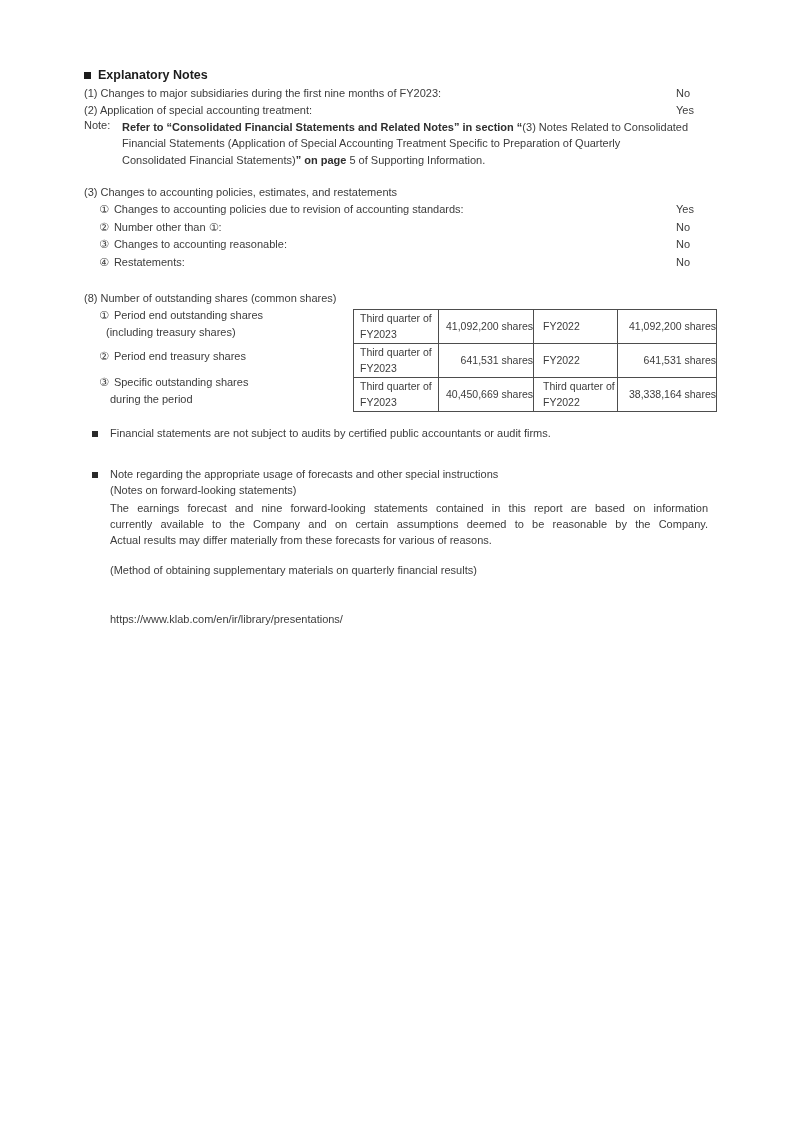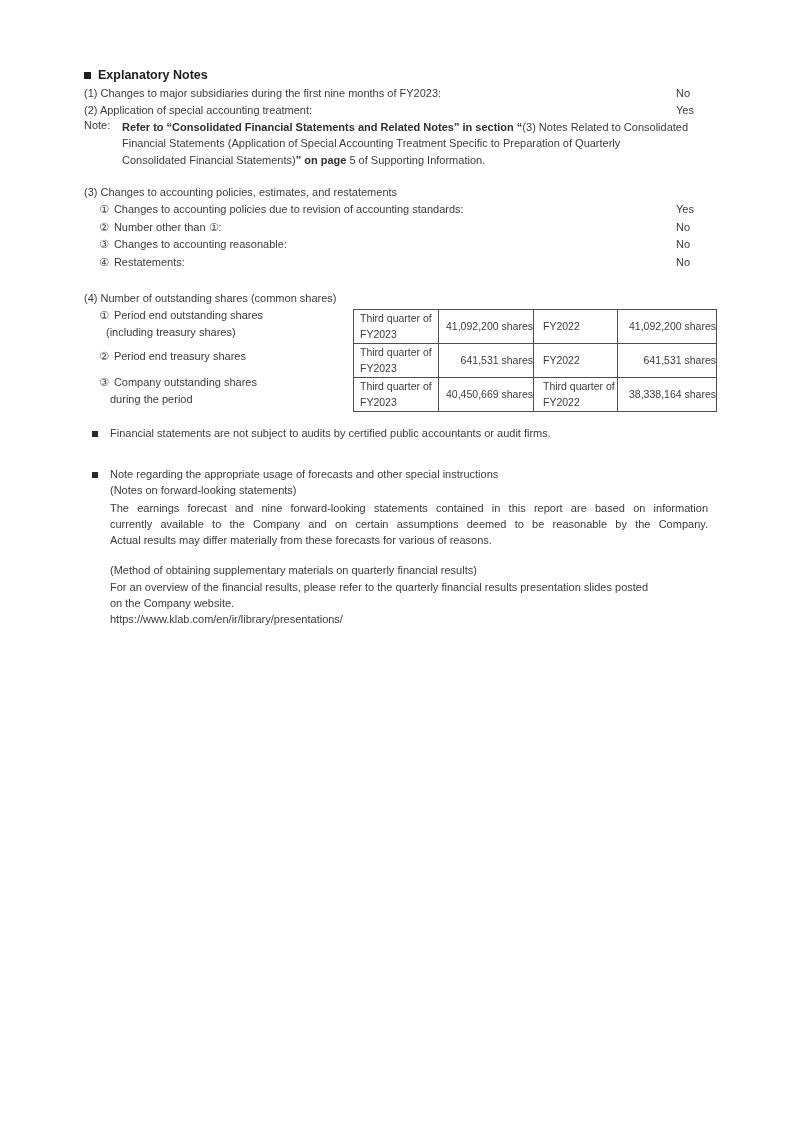--- a/index.html
+++ b/index.html
@@ -89,31 +89,31 @@
   </div>
   <div class="row" style="top:238px;">
     <span class="indent"><span class="num">③</span><span>Changes to accounting reasonable:</span></span>
     <span class="answer">No</span>
   </div>
   <div class="row" style="top:255.5px;">
     <span class="indent"><span class="num">④</span><span>Restatements:</span></span>
     <span class="answer">No</span>
   </div>
 
-  <div class="abs" style="left:84px; top:292px;">(4) Number of outstanding shares (common shares)</div>
+  <div class="abs" style="left:84px; top:292px;">(8) Number of outstanding shares (common shares)</div>
 
   <div class="abs s4label" style="left:99px; top:307px;">
     <div><span class="num">①</span><span>Period end outstanding shares</span></div>
     <div class="s4line2a">(including treasury shares)</div>
   </div>
   <div class="abs s4label" style="left:99px; top:348px;">
     <div><span class="num">②</span><span>Period end treasury shares</span></div>
   </div>
   <div class="abs s4label" style="left:99px; top:374px;">
-    <div><span class="num">③</span><span>Company outstanding shares</span></div>
+    <div><span class="num">③</span><span>Specific outstanding shares</span></div>
     <div class="s4line2b">during the period</div>
   </div>
 
   <div class="tbl">
     <div class="cell c-period">Third quarter of
 FY2023</div>
     <div class="cell c-val">41,092,200 shares</div>
     <div class="cell c-period3">FY2022</div>
     <div class="cell c-val">41,092,200 shares</div>
 
@@ -144,20 +144,16 @@
   <div class="abs" style="left:110px; top:484px;">(Notes on forward-looking statements)</div>
 
   <div class="paras" style="top:499.5px;">
     <div class="just">The earnings forecast and nine forward-looking statements contained in this report are based on information</div>
     <div class="just">currently available to the Company and on certain assumptions deemed to be reasonable by the Company.</div>
     <div class="norm">Actual results may differ materially from these forecasts for various of reasons.</div>
   </div>
 
   <div class="abs" style="left:110px; top:564px;">(Method of obtaining supplementary materials on quarterly financial results)</div>
 
-  <div class="paras" style="top:578.5px;">
-    <div class="norm">For an overview of the financial results, please refer to the quarterly financial results presentation slides posted</div>
-    <div class="norm">on the Company website.</div>
-  </div>
 
   <div class="abs" style="left:110px; top:613px;">https://www.klab.com/en/ir/library/presentations/</div>
 
 </div>
 
 </body></html>

